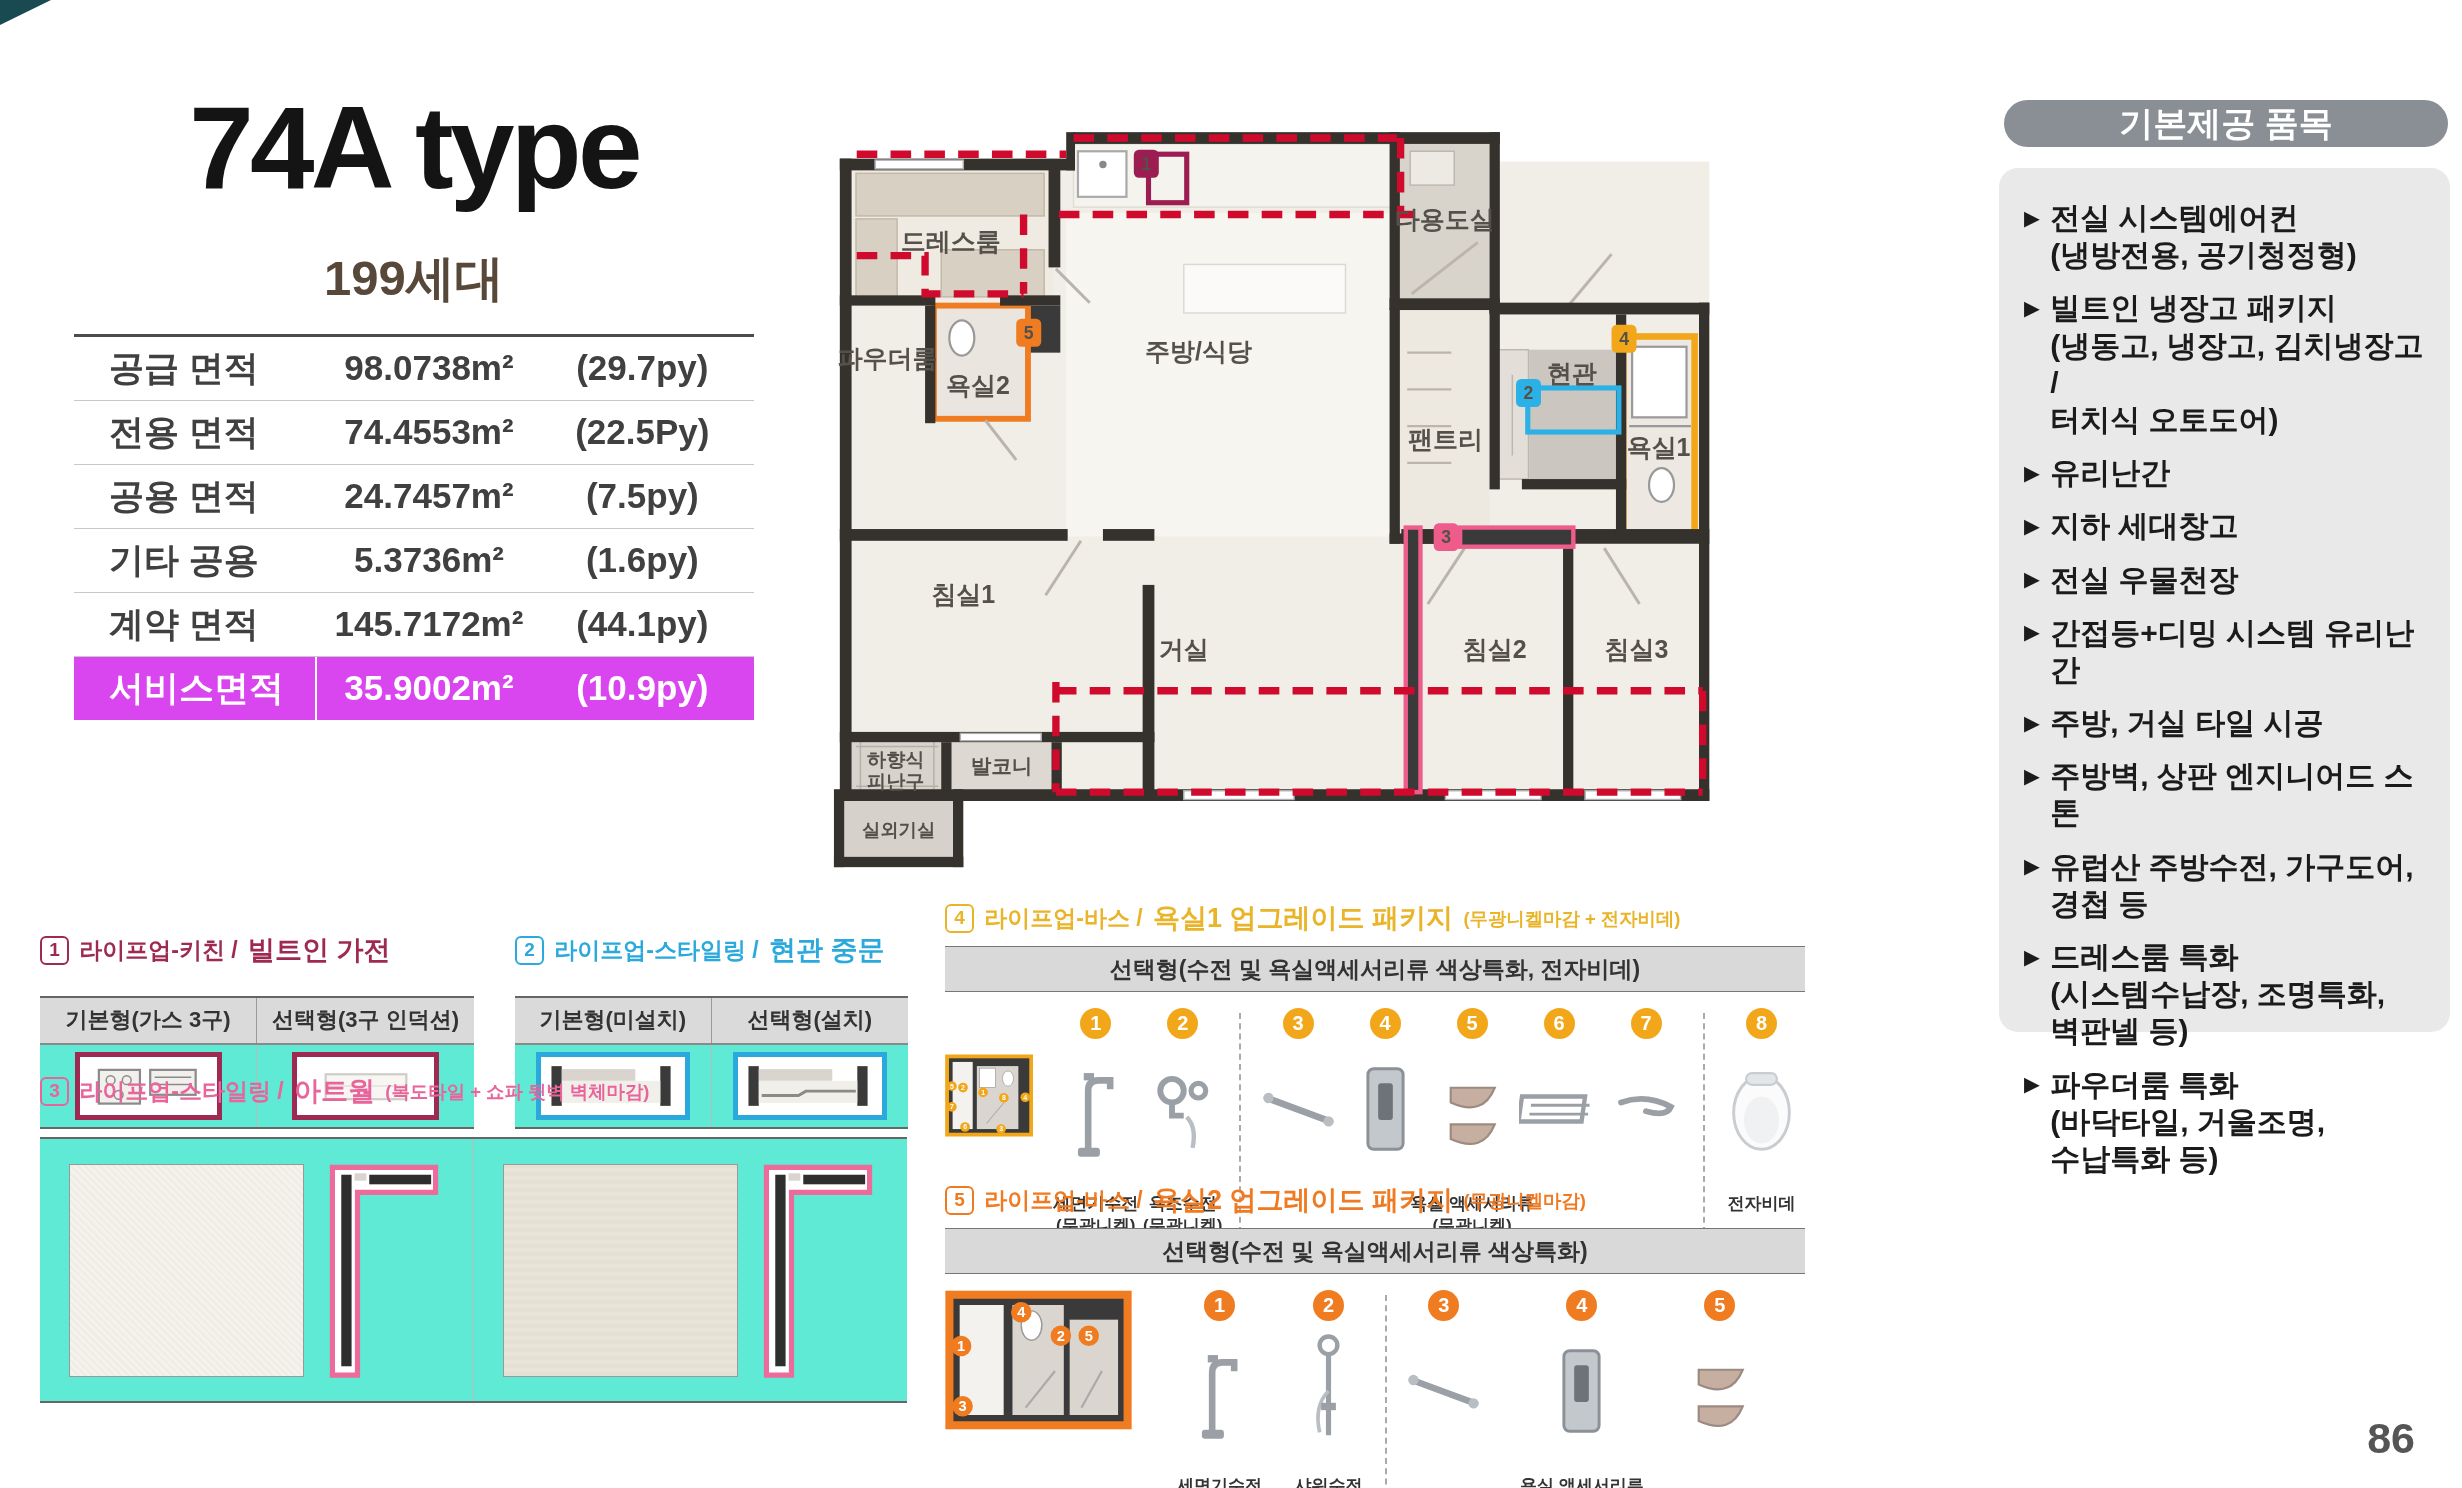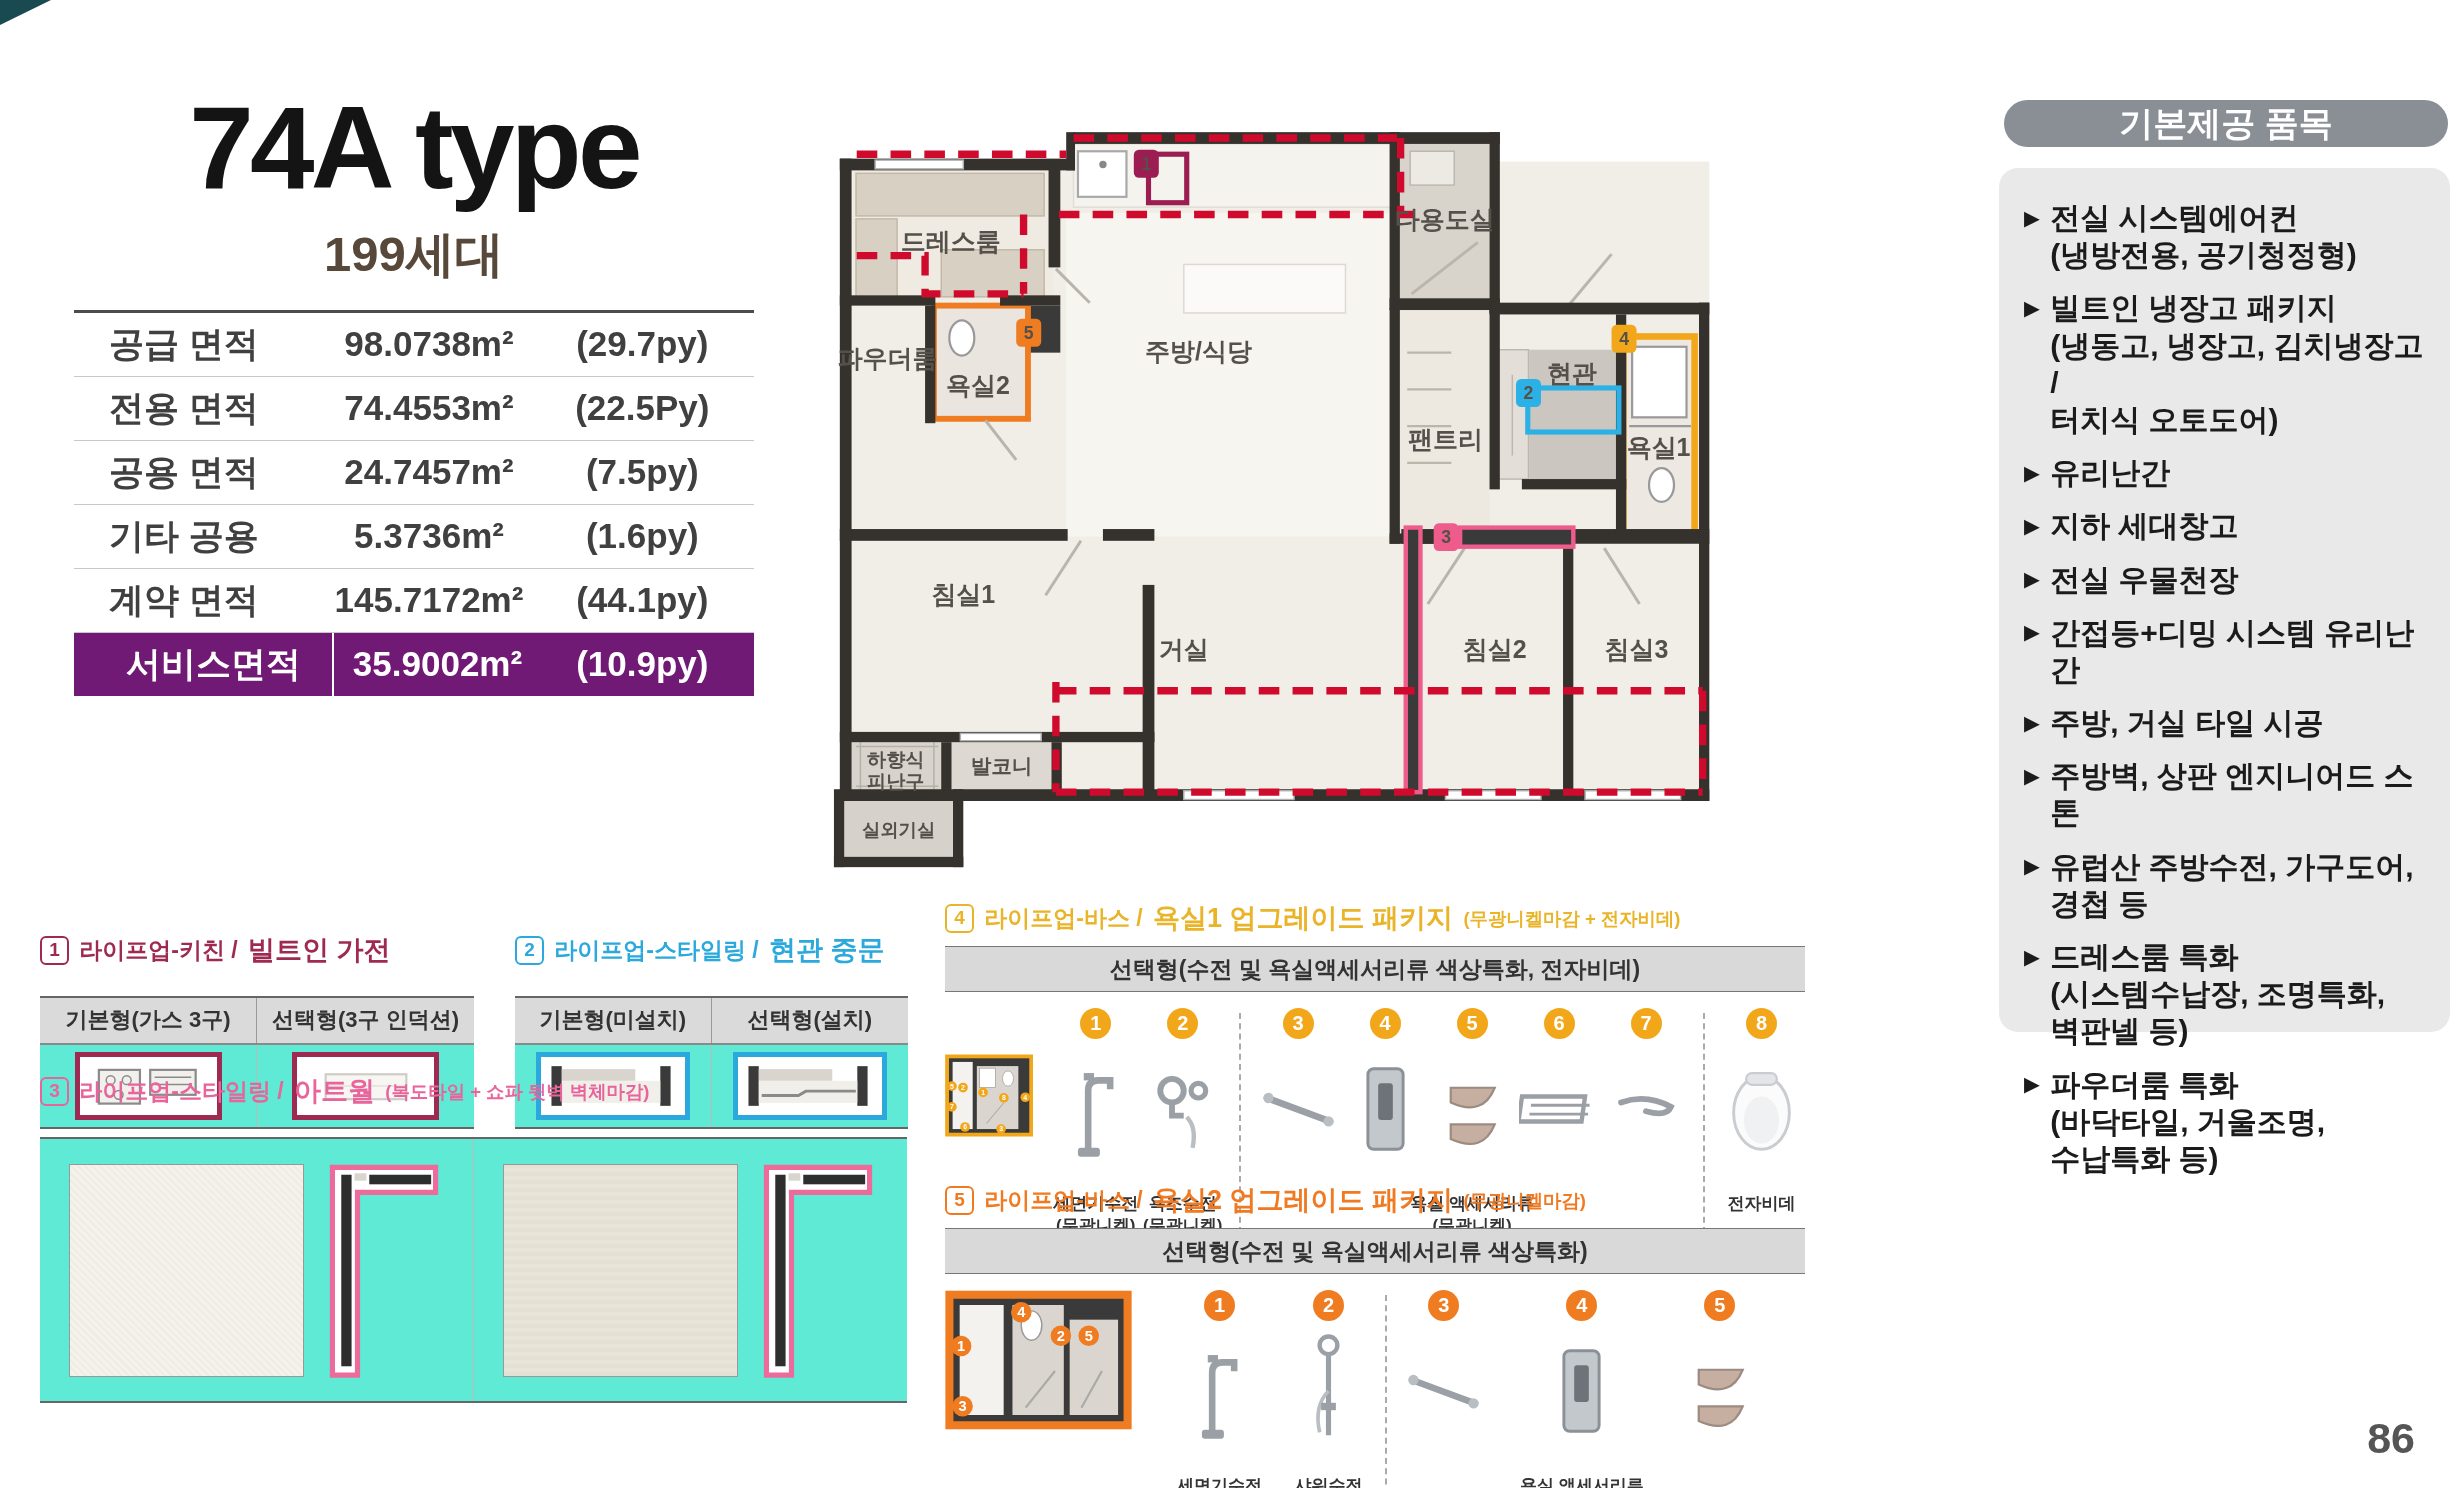--- a/index.html
+++ b/index.html
@@ -4,28 +4,28 @@
 <style>
   html,body{margin:0;padding:0;background:#fff;}
   .page{position:relative;width:2462px;height:1488px;background:#fff;overflow:hidden;
         font-family:"Liberation Sans", sans-serif;color:#222;}
   
   .corner{position:absolute;left:0;top:0;width:0;height:0;
           border-top:25px solid #194A52;border-right:51px solid transparent;}
   
   .summary{position:absolute;left:74px;top:88px;width:680px;}
   .unit-title{font-size:116px;font-weight:800;letter-spacing:-3.7px;color:#141414;text-align:center;line-height:1.05;margin:0;}
-  .households{font-size:49px;font-weight:700;color:#57483A;text-align:center;margin-top:12px;}
+  .households{font-size:49px;font-weight:700;color:#57483A;text-align:center;margin-top:36px;}
   .area-table{margin-top:22px;border-top:3.7px solid #4c4c4c;}
   .area-row{display:grid;grid-template-columns:243px 1fr 213px;align-items:center;height:63px;
             border-bottom:1.5px solid #c9c9c9;font-size:35px;color:#404040;}
   .area-row .lbl{padding-left:35px;font-weight:700;}
   .area-row .val{text-align:center;font-weight:600;}
   .area-row .py{text-align:center;padding-right:10.3px;font-weight:600;}
-  .area-row.hl{background:#701a75;color:#fff;border-bottom:none;padding-left:17px;}
+  .area-row.hl{background:#d946ef;color:#fff;border-bottom:none;}
   .area-row.hl .lbl{border-right:2.9px solid #fff;height:100%;display:flex;align-items:center;}
   
   .sb-header{position:absolute;left:2004px;top:100px;width:444px;height:47px;background:#8A8F96;
              border-radius:23.5px;display:flex;align-items:center;justify-content:center;
              color:#fff;font-size:34px;font-weight:800;}
   .sb-body{position:absolute;left:1999px;top:168px;width:451px;height:864px;background:#E9E9E9;
            border-radius:19px;box-sizing:border-box;padding:31px 20.6px 14.7px 25px;}
   .sb-item{display:flex;gap:10.3px;margin-bottom:16px;}
   .sb-item .tri{font-size:20.6px;line-height:1;margin-top:8.8px;color:#1b1b1b;}
   .sb-item .txt{font-size:30px;font-weight:600;line-height:1.24;color:#1b1b1b;white-space:pre-line;}

